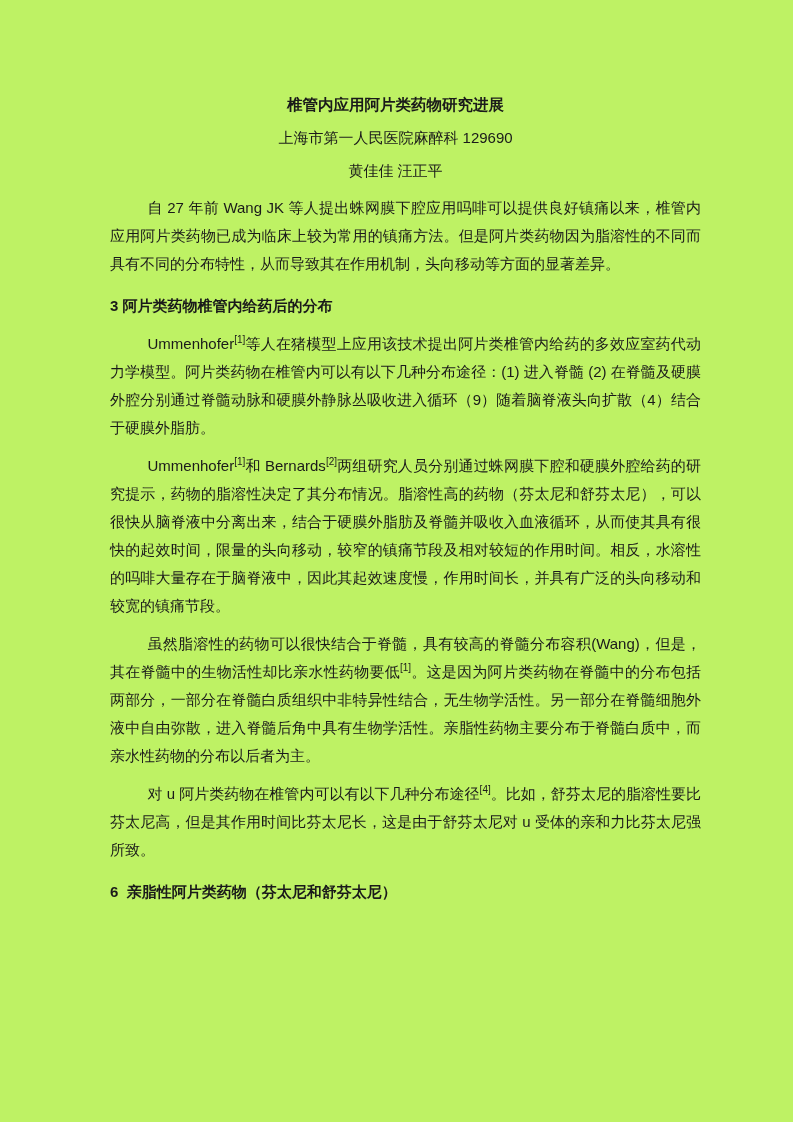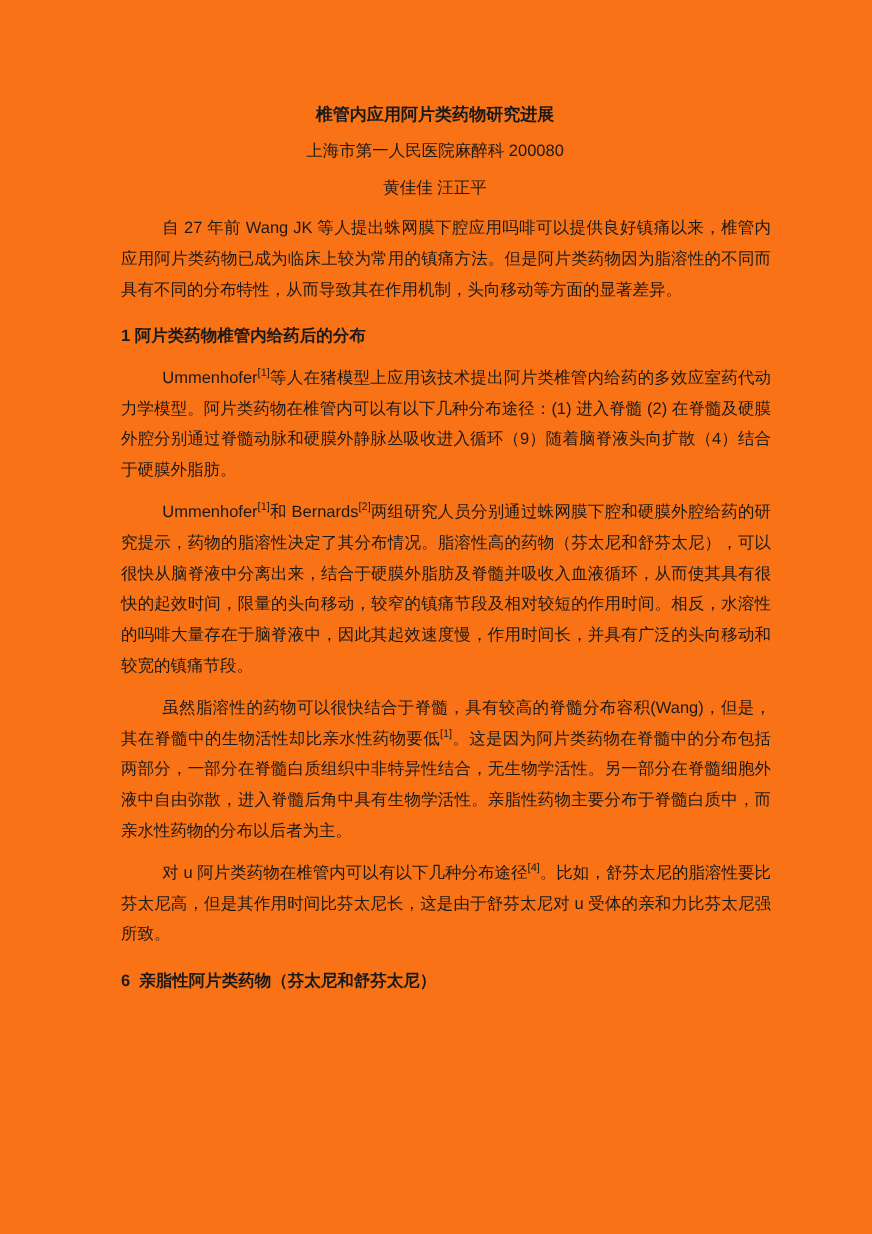--- a/index.html
+++ b/index.html
@@ -12,21 +12,21 @@
     height: 1122px;
     overflow: hidden;
     font-family: "Liberation Sans", "DejaVu Sans", sans-serif;
     color: #1a1a1a;
   }
   .page {
     box-sizing: border-box;
     width: 793px;
     height: 1122px;
     padding: 95px 92px 0 90px;
-    background: #f97316;
+    background: #bef264;
   }
   .doc-header {
     text-align: center;
   }
   .doc-title {
     font-size: 15.5px;
     font-weight: 700;
     line-height: 20px;
     margin: 0 0 13px 0;
   }
@@ -61,25 +61,25 @@
     line-height: 0;
     vertical-align: super;
   }
 </style>
 </head>
 <body>
 
 <div class="page">
   <div class="doc-header">
     <div class="doc-title">椎管内应用阿片类药物研究进展</div>
-    <div class="doc-line">上海市第一人民医院麻醉科 200080</div>
+    <div class="doc-line">上海市第一人民医院麻醉科 129690</div>
     <div class="doc-line">黄佳佳 汪正平</div>
   </div>
   <div class="doc-body">
       <p class="para"><span>自 27 年前 Wang JK 等人提出蛛网膜下腔应用吗啡可以提供良好镇痛以来，椎管内应用阿片类药物已成为临床上较为常用的镇痛方法。但是阿片类药物因为脂溶性的不同而具有不同的分布特性，从而导致其在作用机制，头向移动等方面的显著差异。</span></p>
-      <h2 class="heading"><span>1 阿片类药物椎管内给药后的分布</span></h2>
+      <h2 class="heading"><span>3 阿片类药物椎管内给药后的分布</span></h2>
       <p class="para"><span>Ummenhofer</span><sup class="cite">[1]</sup><span>等人在猪模型上应用该技术提出阿片类椎管内给药的多效应室药代动力学模型。阿片类药物在椎管内可以有以下几种分布途径：(1) 进入脊髓 (2) 在脊髓及硬膜外腔分别通过脊髓动脉和硬膜外静脉丛吸收进入循环（9）随着脑脊液头向扩散（4）结合于硬膜外脂肪。</span></p>
       <p class="para"><span>Ummenhofer</span><sup class="cite">[1]</sup><span>和 Bernards</span><sup class="cite">[2]</sup><span>两组研究人员分别通过蛛网膜下腔和硬膜外腔给药的研究提示，药物的脂溶性决定了其分布情况。脂溶性高的药物（芬太尼和舒芬太尼），可以很快从脑脊液中分离出来，结合于硬膜外脂肪及脊髓并吸收入血液循环，从而使其具有很快的起效时间，限量的头向移动，较窄的镇痛节段及相对较短的作用时间。相反，水溶性的吗啡大量存在于脑脊液中，因此其起效速度慢，作用时间长，并具有广泛的头向移动和较宽的镇痛节段。</span></p>
       <p class="para"><span>虽然脂溶性的药物可以很快结合于脊髓，具有较高的脊髓分布容积(Wang)，但是，其在脊髓中的生物活性却比亲水性药物要低</span><sup class="cite">[1]</sup><span>。这是因为阿片类药物在脊髓中的分布包括两部分，一部分在脊髓白质组织中非特异性结合，无生物学活性。另一部分在脊髓细胞外液中自由弥散，进入脊髓后角中具有生物学活性。亲脂性药物主要分布于脊髓白质中，而亲水性药物的分布以后者为主。</span></p>
       <p class="para"><span>对 u 阿片类药物在椎管内可以有以下几种分布途径</span><sup class="cite">[4]</sup><span>。比如，舒芬太尼的脂溶性要比芬太尼高，但是其作用时间比芬太尼长，这是由于舒芬太尼对 u 受体的亲和力比芬太尼强所致。</span></p>
       <h2 class="heading"><span>6  亲脂性阿片类药物（芬太尼和舒芬太尼）</span></h2>
     </div>
 </div>
 
 </body></html>

